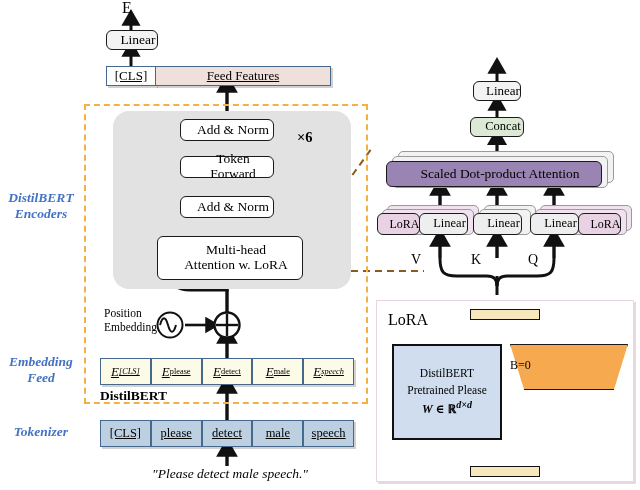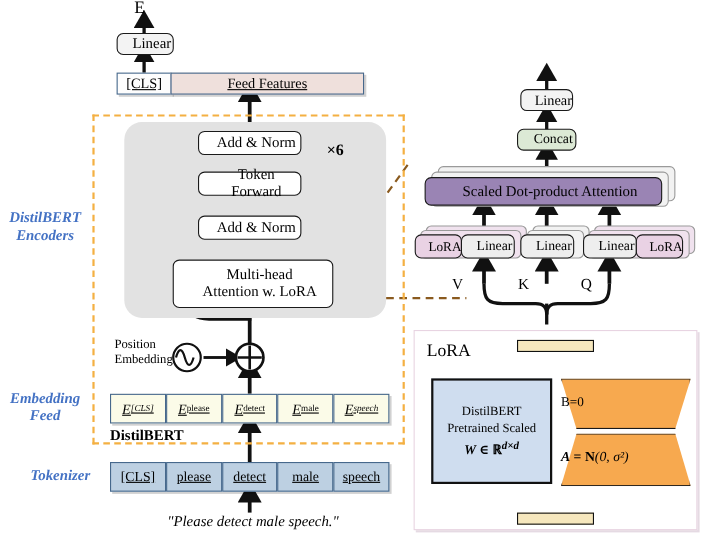--- a/index.html
+++ b/index.html
@@ -220,21 +220,21 @@
   <div class="plain ital" style="left:140px;top:466px;font-size:13.5px;width:180px;text-align:center;">"Please detect male speech."</div>
 
   <div class="lbl-side" style="left:0px;top:190px;width:82px;font-size:13.5px;">
     <div>DistilBERT</div>
     <div>Encoders</div>
   </div>
   <div class="lbl-side" style="left:0px;top:354px;width:82px;font-size:13.5px;">
     <div>Embedding</div>
     <div>Feed</div>
   </div>
-  <div class="lbl-side" style="left:0px;top:424px;width:82px;font-size:13.5px;text-align:right;">Tokenizer</div>
+  <div class="lbl-side" style="left:0px;top:424px;width:82px;font-size:13.5px;">Tokenizer</div>
 
   <div class="box rbox" style="left:473px;top:81px;width:48px;height:20px;font-size:13px;background:#f3f3f3;">
     <span>Linear</span>
   </div>
 
   <div class="box rbox" style="left:470px;top:117px;width:54px;height:20px;font-size:12.5px;background:#dce9d5;">
     <span>Concat</span>
   </div>
 
   <div class="stackcard" style="left:398px;top:151px;width:216px;height:32px;"></div>
@@ -274,31 +274,25 @@
   <div class="lora-panel" style="left:376px;top:300px;width:258px;height:182px;"></div>
 
   <div class="plain" style="left:388px;top:311px;font-size:16px;">LoRA</div>
 
   <div class="ybar" style="left:470px;top:309px;width:68px;height:9px;"></div>
 
   <div class="ybar" style="left:470px;top:466px;width:68px;height:9px;"></div>
 
   <div class="box" style="left:392px;top:344px;width:110px;height:96px;background:#cfddef;border:2px solid #111;flex-direction:column;font-size:11.5px;line-height:1.45;">
     <span>DistilBERT</span>
-    <span>Pretrained Scaled</span>
+    <span>Pretrained Please</span>
     <span style="font-size:12px;">
       <b class="ital">W</b><b> ∈ ℝ</b><sup><b class="ital">d×d</b></sup>
     </span>
   </div>
 
   <div class="trap-wrap" style="left:510px;top:344px;width:116px;height:44px;">
     <div class="trap-b" style="left:0;top:0;width:116px;height:44px;"></div>
     <div class="trap-txt" style="top:14px;font-size:12px;">B=0</div>
   </div>
 
-  <div class="trap-wrap" style="left:510px;top:394px;width:116px;height:46px;">
-    <div class="trap-a" style="left:0;top:0;width:116px;height:46px;"></div>
-    <div class="trap-txt" style="top:14px;font-size:12.5px;">
-      <b class="ital">A</b><b> = </b><b>N</b><span class="ital">(0, σ²)</span>
-    </div>
-  </div>
 
 </div>
 
 </body></html>

